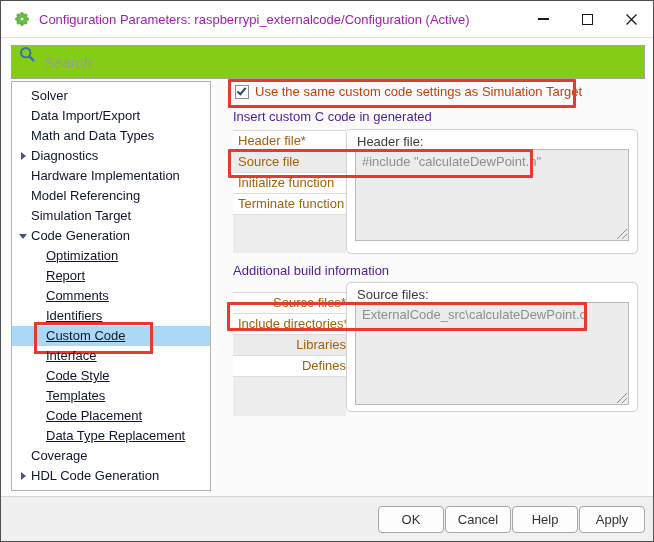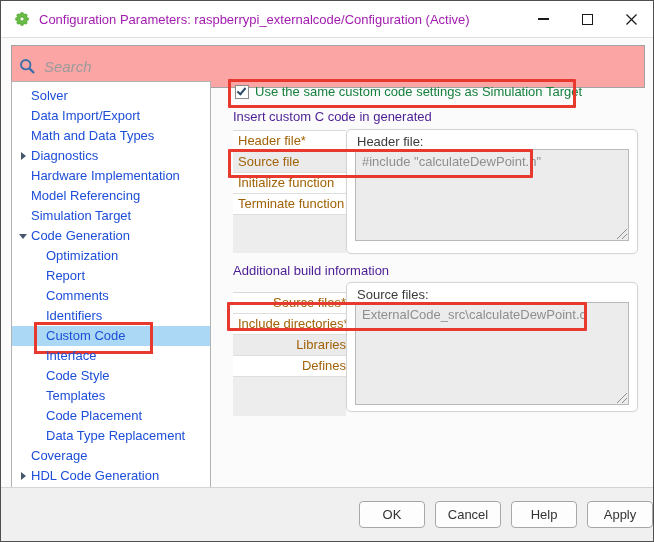--- a/index.html
+++ b/index.html
@@ -16,39 +16,39 @@
     display:flex; align-items:center;
   }
   .app-icon { width:16px; height:16px; margin-left:13px; flex:0 0 auto; }
   .title-text { margin-left:9px; color:#a21caf; white-space:nowrap; }
   .win-controls { position:absolute; right:0; top:0; height:36px; display:flex; }
   .win-btn { width:44px; height:36px; display:flex; align-items:center; justify-content:center; cursor:default; }
   .glyph-min { width:11px; height:2px; background:#1a1a1a; }
   .glyph-max { width:11px; height:11px; border:1px solid #1a1a1a; }
   
   .searchbox {
-    position:absolute; left:10px; top:44px; width:634px; height:43px;
-    background:#fca5a5; border:1px solid #a3a3a3; display:flex; align-items:center;
+    position:absolute; left:10px; top:44px; width:634px; height:34px;
+    background:#84cc16; border:1px solid #a3a3a3; display:flex; 
   }
   .search-icon { margin-left:7px; flex:0 0 auto; }
   .search-input {
     flex:1; border:none; outline:none; background:transparent;
     font-family:"Liberation Sans", sans-serif; font-size:15px; font-style:italic;
     color:#555; padding-left:8px; height:100%;
   }
   .search-input::placeholder { color:#9b9b9b; font-style:italic; }
   
   .sidebar {
     position:absolute; left:10px; top:80px; width:200px; height:410px;
     background:#fff; border:1px solid #b3b3b3; padding-top:4px; overflow:hidden;
   }
   .tree-item { position:relative; height:20px; line-height:20px; white-space:nowrap; cursor:default; }
   .tree-item.level-1 .tree-label { padding-left:19px; }
-  .tree-item.level-2 .tree-label { padding-left:34px; }
-  .tree-label { display:block; color:#1d4ed8; }
+  .tree-item.level-2 .tree-label { padding-left:34px;text-decoration:underline; }
+  .tree-label { display:block; color:#0f172a; }
   .tree-arrow { position:absolute; left:7px; top:0; width:10px; height:20px; display:none; }
   .tree-item.arrow-right .tree-arrow, .tree-item.arrow-down .tree-arrow { display:block; }
   .tree-item.arrow-right .tree-arrow::before {
     content:""; position:absolute; left:2px; top:6px;
     border-left:5px solid #47586d; border-top:4px solid transparent; border-bottom:4px solid transparent;
   }
   .tree-item.arrow-down .tree-arrow::before {
     content:""; position:absolute; left:0; top:8px;
     border-top:5px solid #47586d; border-left:4px solid transparent; border-right:4px solid transparent;
   }
@@ -61,21 +61,21 @@
   .checkbox-row { position:absolute; left:234px; top:83px; display:flex; align-items:center; }
   .checkbox {
     width:14px; height:14px; background:#fff; border:1px solid #8b8b8b;
     position:relative; flex:0 0 auto; cursor:default;
   }
   .checkbox .check {
     position:absolute; left:3px; top:0px; width:5px; height:9px;
     border-right:2px solid #2d4a68; border-bottom:2px solid #2d4a68;
     transform:rotate(40deg);
   }
-  .checkbox-label { margin-left:6px; color:#15803d; }
+  .checkbox-label { margin-left:6px; color:#c2410c; }
   .section-title { position:absolute; color:#4c1d95; }
   #sec1-title { left:232px; top:108px; }
   #sec2-title { left:232px; top:262px; }
   .prop-list { position:absolute; left:232px; width:113px; border-top:1px solid #d9d9d9; }
   #list1 { top:129px; }
   #list2 { top:291px;text-align:right; }
   .prop-row {
     height:21px; line-height:20px; padding-left:5px;
     border-bottom:1px solid #dedede; background:#fff; color:#a16207;
     white-space:nowrap; overflow:hidden; cursor:default;
@@ -104,23 +104,24 @@
   
   .callout-box {
     position:absolute; border:3px solid #e8392e; border-radius:1px;
     pointer-events:none; z-index:6;
   }
   #callout-checkbox { left:227px; top:78px; width:348px; height:29px; }
   #callout-source-file { left:227px; top:148px; width:305px; height:29px; }
   #callout-include-dirs { left:226px; top:301px; width:360px; height:29px; }
   
   .footer {
-    position:absolute; left:0; bottom:0; width:100%; height:54px;
+    position:absolute; left:0; bottom:0; width:100%; height:45px;
     background:#f0f0f0; border-top:1px solid #d4d4d4;
-    display:flex; align-items:center; justify-content:flex-end; gap:10px;
+    display:flex; align-items:center; justify-content:flex-end; gap:1px;
+    padding-right:8px;
   }
   .btn {
     width:66px; height:27px; background:#fdfdfd; border:1px solid #a8a8a8;
     border-radius:4px; font-family:"Liberation Sans", sans-serif; font-size:13px;
     color:#333; cursor:default;
   }
 </style>
 </head>
 <body>
 

